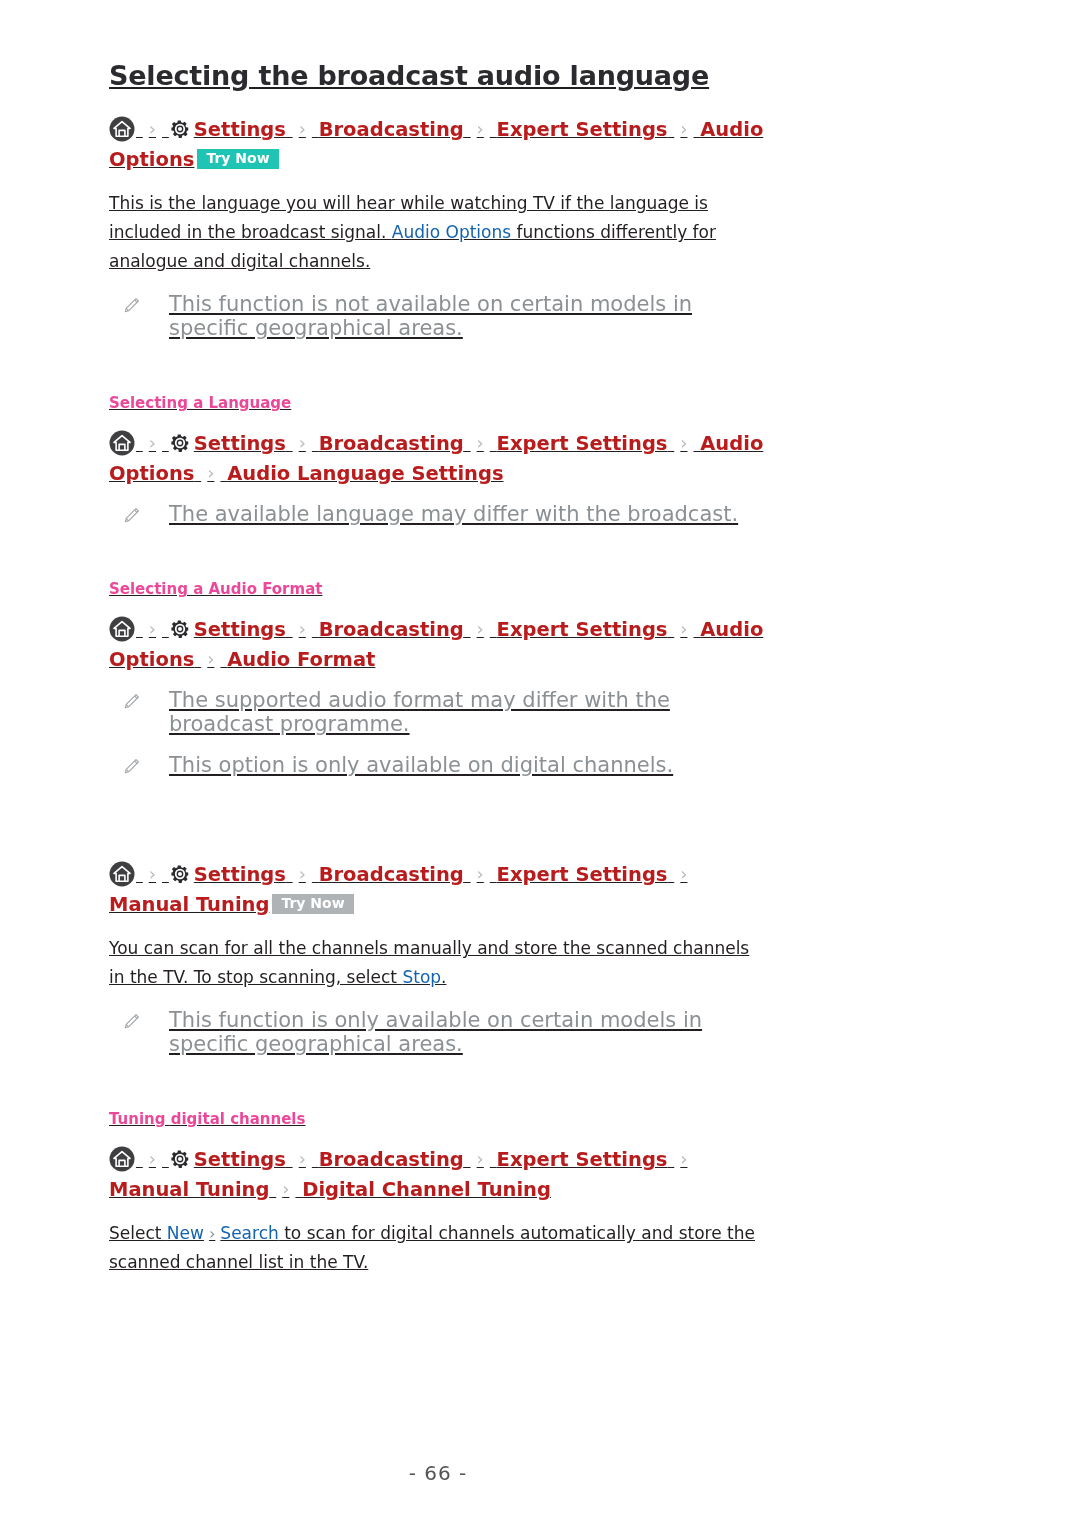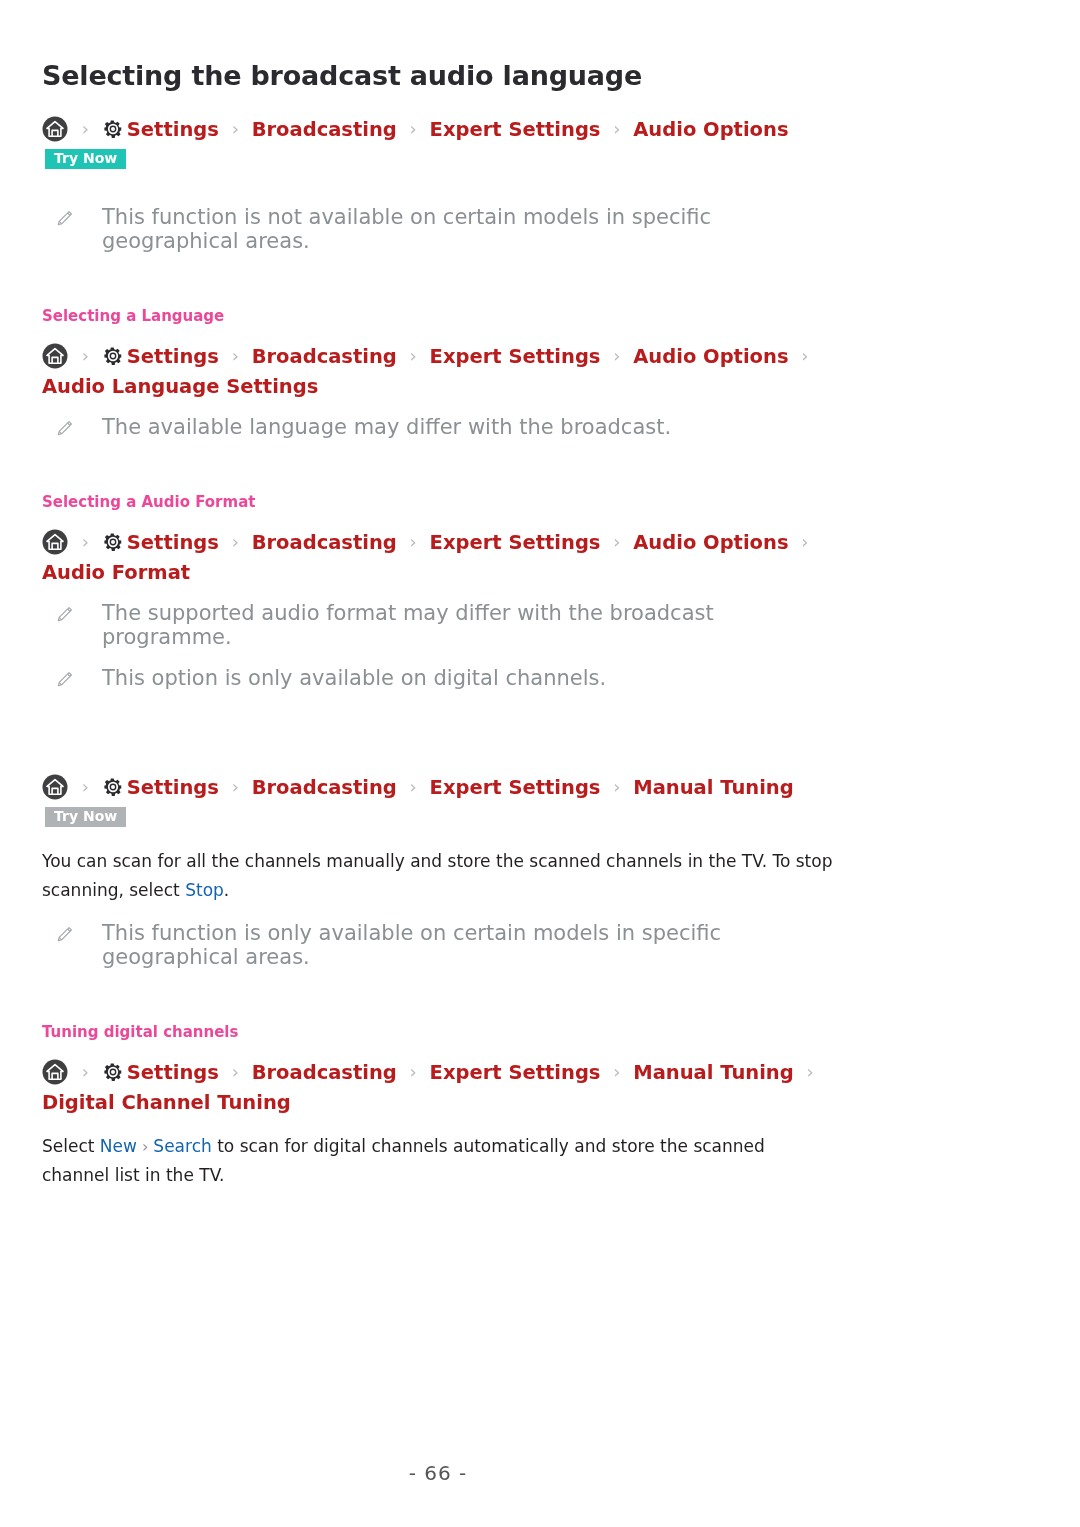--- a/index.html
+++ b/index.html
@@ -13,21 +13,22 @@
     font-family: "DejaVu Sans", "Liberation Sans", sans-serif;
     color: #231f20;
     position: relative;
     overflow: hidden;
   }
   .page {
     position: relative;
     width: 876px;
     height: 1527px;
     box-sizing: border-box;
-    padding: 0 42px;
+    padding: 0 109px;
+    text-decoration: underline;
   }
 
   
   h1.chapter {
     font-size: 27px;
     font-weight: bold;
     letter-spacing: -0.2px;
     color: #2b2a2e;
     margin: 0;
     line-height: 1.2;
@@ -178,20 +179,21 @@
     <span class="sep">›</span>
     <span class="crumb-item">Broadcasting</span>
     <span class="sep">›</span>
     <span class="crumb-item">Expert Settings</span>
     <span class="sep">›</span>
     <span class="crumb-item">Audio Options</span><span class="badge teal">Try Now</span>
   </div>
 
   <div class="sp-crumb-body"></div>
 
+  <p class="body"><span>This is the language you will hear while watching TV if the language is included in the broadcast signal. </span><a class="lnk" href="#">Audio Options</a><span> functions differently for analogue and digital channels.</span></p>
 
   <div class="sp-body-note"></div>
 
   <div class="note">
     <span class="pencil">
       <svg viewBox="0 0 17 17" width="17" height="17">
         <path d="M13.0 1.6 L15.4 4.0 L5.6 13.8 L2.3 14.7 L3.2 11.4 Z" fill="#ffffff" stroke="#a3a7ab" stroke-width="1.1" stroke-linejoin="round"></path>
         <path d="M11.6 3.0 L14.0 5.4" stroke="#a3a7ab" stroke-width="1.1"></path>
         <path d="M3.2 11.4 L5.6 13.8" stroke="#a3a7ab" stroke-width="1.1"></path>
         <path d="M2.3 14.7 L4.0 13.1 L3.9 12.9 Z" fill="#6f7478"></path>

